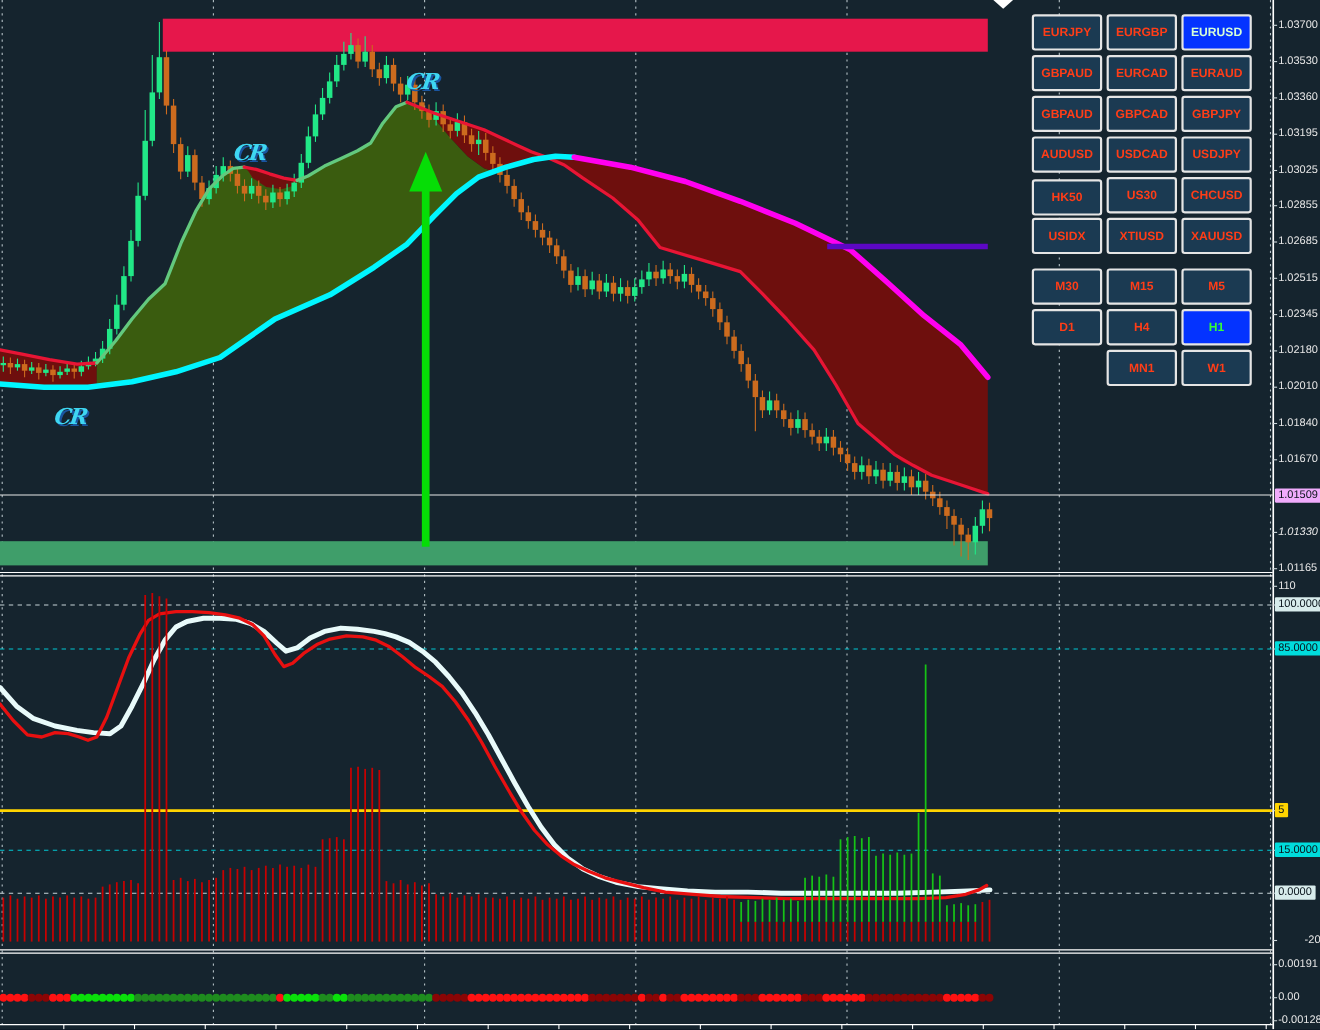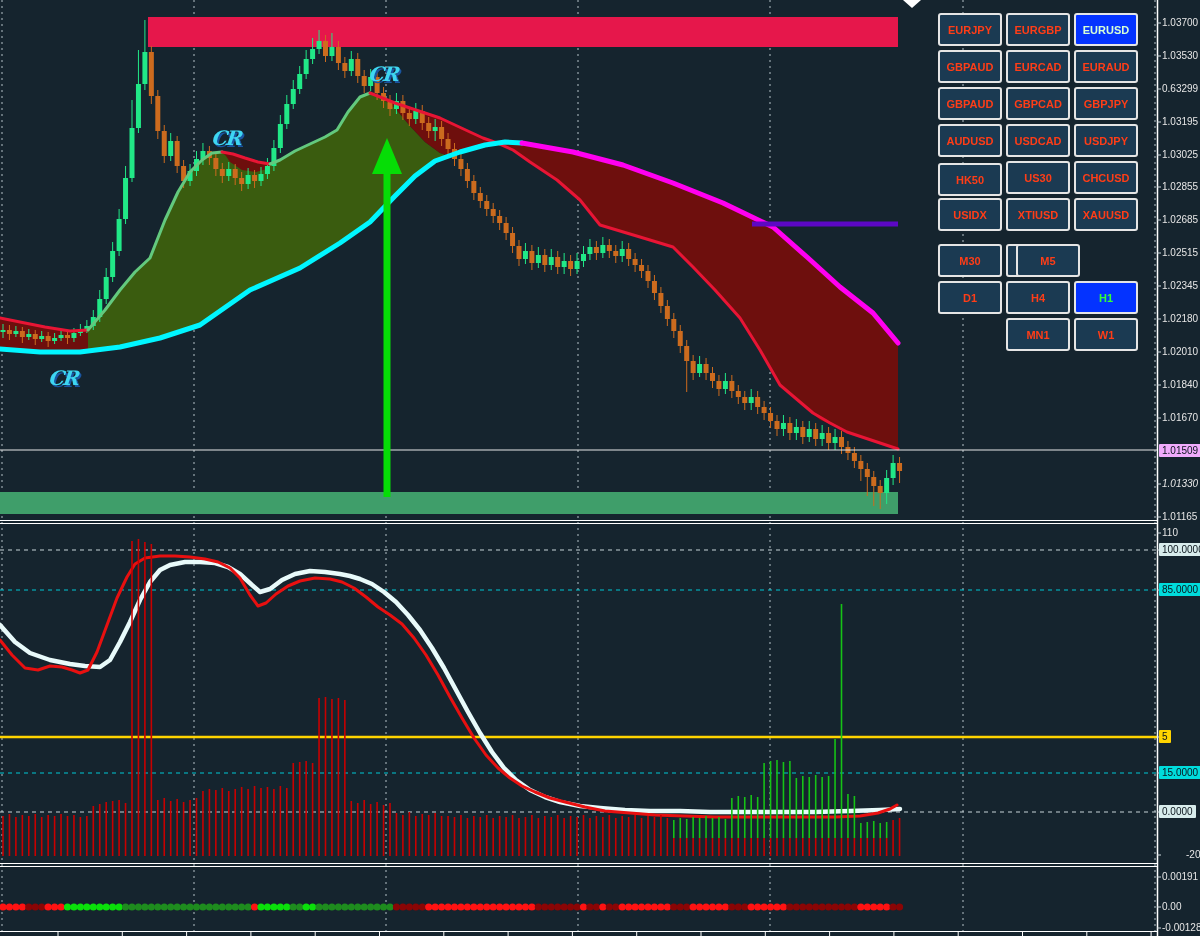--- a/index.html
+++ b/index.html
@@ -727,21 +727,21 @@
         <line x1="1157" y1="812" x2="1161" y2="812" stroke="#cfd8dc" stroke-width="1"></line>
         <line x1="1157" y1="855" x2="1161" y2="855" stroke="#cfd8dc" stroke-width="1"></line>
         <line x1="1157" y1="877" x2="1161" y2="877" stroke="#cfd8dc" stroke-width="1"></line>
         <line x1="1157" y1="907" x2="1161" y2="907" stroke="#cfd8dc" stroke-width="1"></line>
         <line x1="1157" y1="928" x2="1161" y2="928" stroke="#cfd8dc" stroke-width="1"></line>
       </g>
     </svg>
   <div id="overlay-labels">
       <div class="plabel" style="top: 16px;">1.03700</div>
       <div class="plabel" style="top: 49px;">1.03530</div>
-      <div class="plabel" style="top: 82px;">0.63299</div>
+      <div class="plabel" style="top: 82px;">1.03360</div>
       <div class="plabel" style="top: 115px;">1.03195</div>
       <div class="plabel" style="top: 148px;">1.03025</div>
       <div class="plabel" style="top: 180px;">1.02855</div>
       <div class="plabel" style="top: 213px;">1.02685</div>
       <div class="plabel" style="top: 246px;">1.02515</div>
       <div class="plabel" style="top: 279px;">1.02345</div>
       <div class="plabel" style="top: 312px;">1.02180</div>
       <div class="plabel" style="top: 345px;">1.02010</div>
       <div class="plabel" style="top: 378px;">1.01840</div>
       <div class="plabel" style="top: 411px;">1.01670</div>
@@ -773,21 +773,21 @@
       <div class="wl-btn sym" style="left: 1006px; top: 124px;">USDCAD</div>
       <div class="wl-btn sym" style="left: 1074px; top: 124px;">USDJPY</div>
       <div class="wl-btn sym" style="left: 938px; top: 163px;">HK50</div>
       <div class="wl-btn sym" style="left: 1006px; top: 161px;">US30</div>
       <div class="wl-btn sym" style="left: 1074px; top: 161px;">CHCUSD</div>
       <div class="wl-btn sym" style="left: 938px; top: 198px;">USIDX</div>
       <div class="wl-btn sym" style="left: 1006px; top: 198px;">XTIUSD</div>
       <div class="wl-btn sym" style="left: 1074px; top: 198px;">XAUUSD</div>
       <div class="wl-btn tf" style="left: 938px; top: 244px;">M30</div>
       <div class="wl-btn tf" style="left: 1006px; top: 244px;">M15</div>
-      <div class="wl-btn tf" style="left: 1016px; top: 244px;">M5</div>
+      <div class="wl-btn tf" style="left: 1074px; top: 244px;">M5</div>
       <div class="wl-btn tf" style="left: 938px; top: 281px;">D1</div>
       <div class="wl-btn tf" style="left: 1006px; top: 281px;">H4</div>
       <div class="wl-btn tf active" style="left: 1074px; top: 281px;">H1</div>
       <div class="wl-btn tf" style="left: 1006px; top: 318px;">MN1</div>
       <div class="wl-btn tf" style="left: 1074px; top: 318px;">W1</div>
     </div>
   <div id="overlay-marks">
       <div class="cr" style="left: 227px; top: 138px;">CR</div>
       <div class="cr" style="left: 384px; top: 74px;">CR</div>
       <div class="cr" style="left: 64px; top: 378px;">CR</div>

